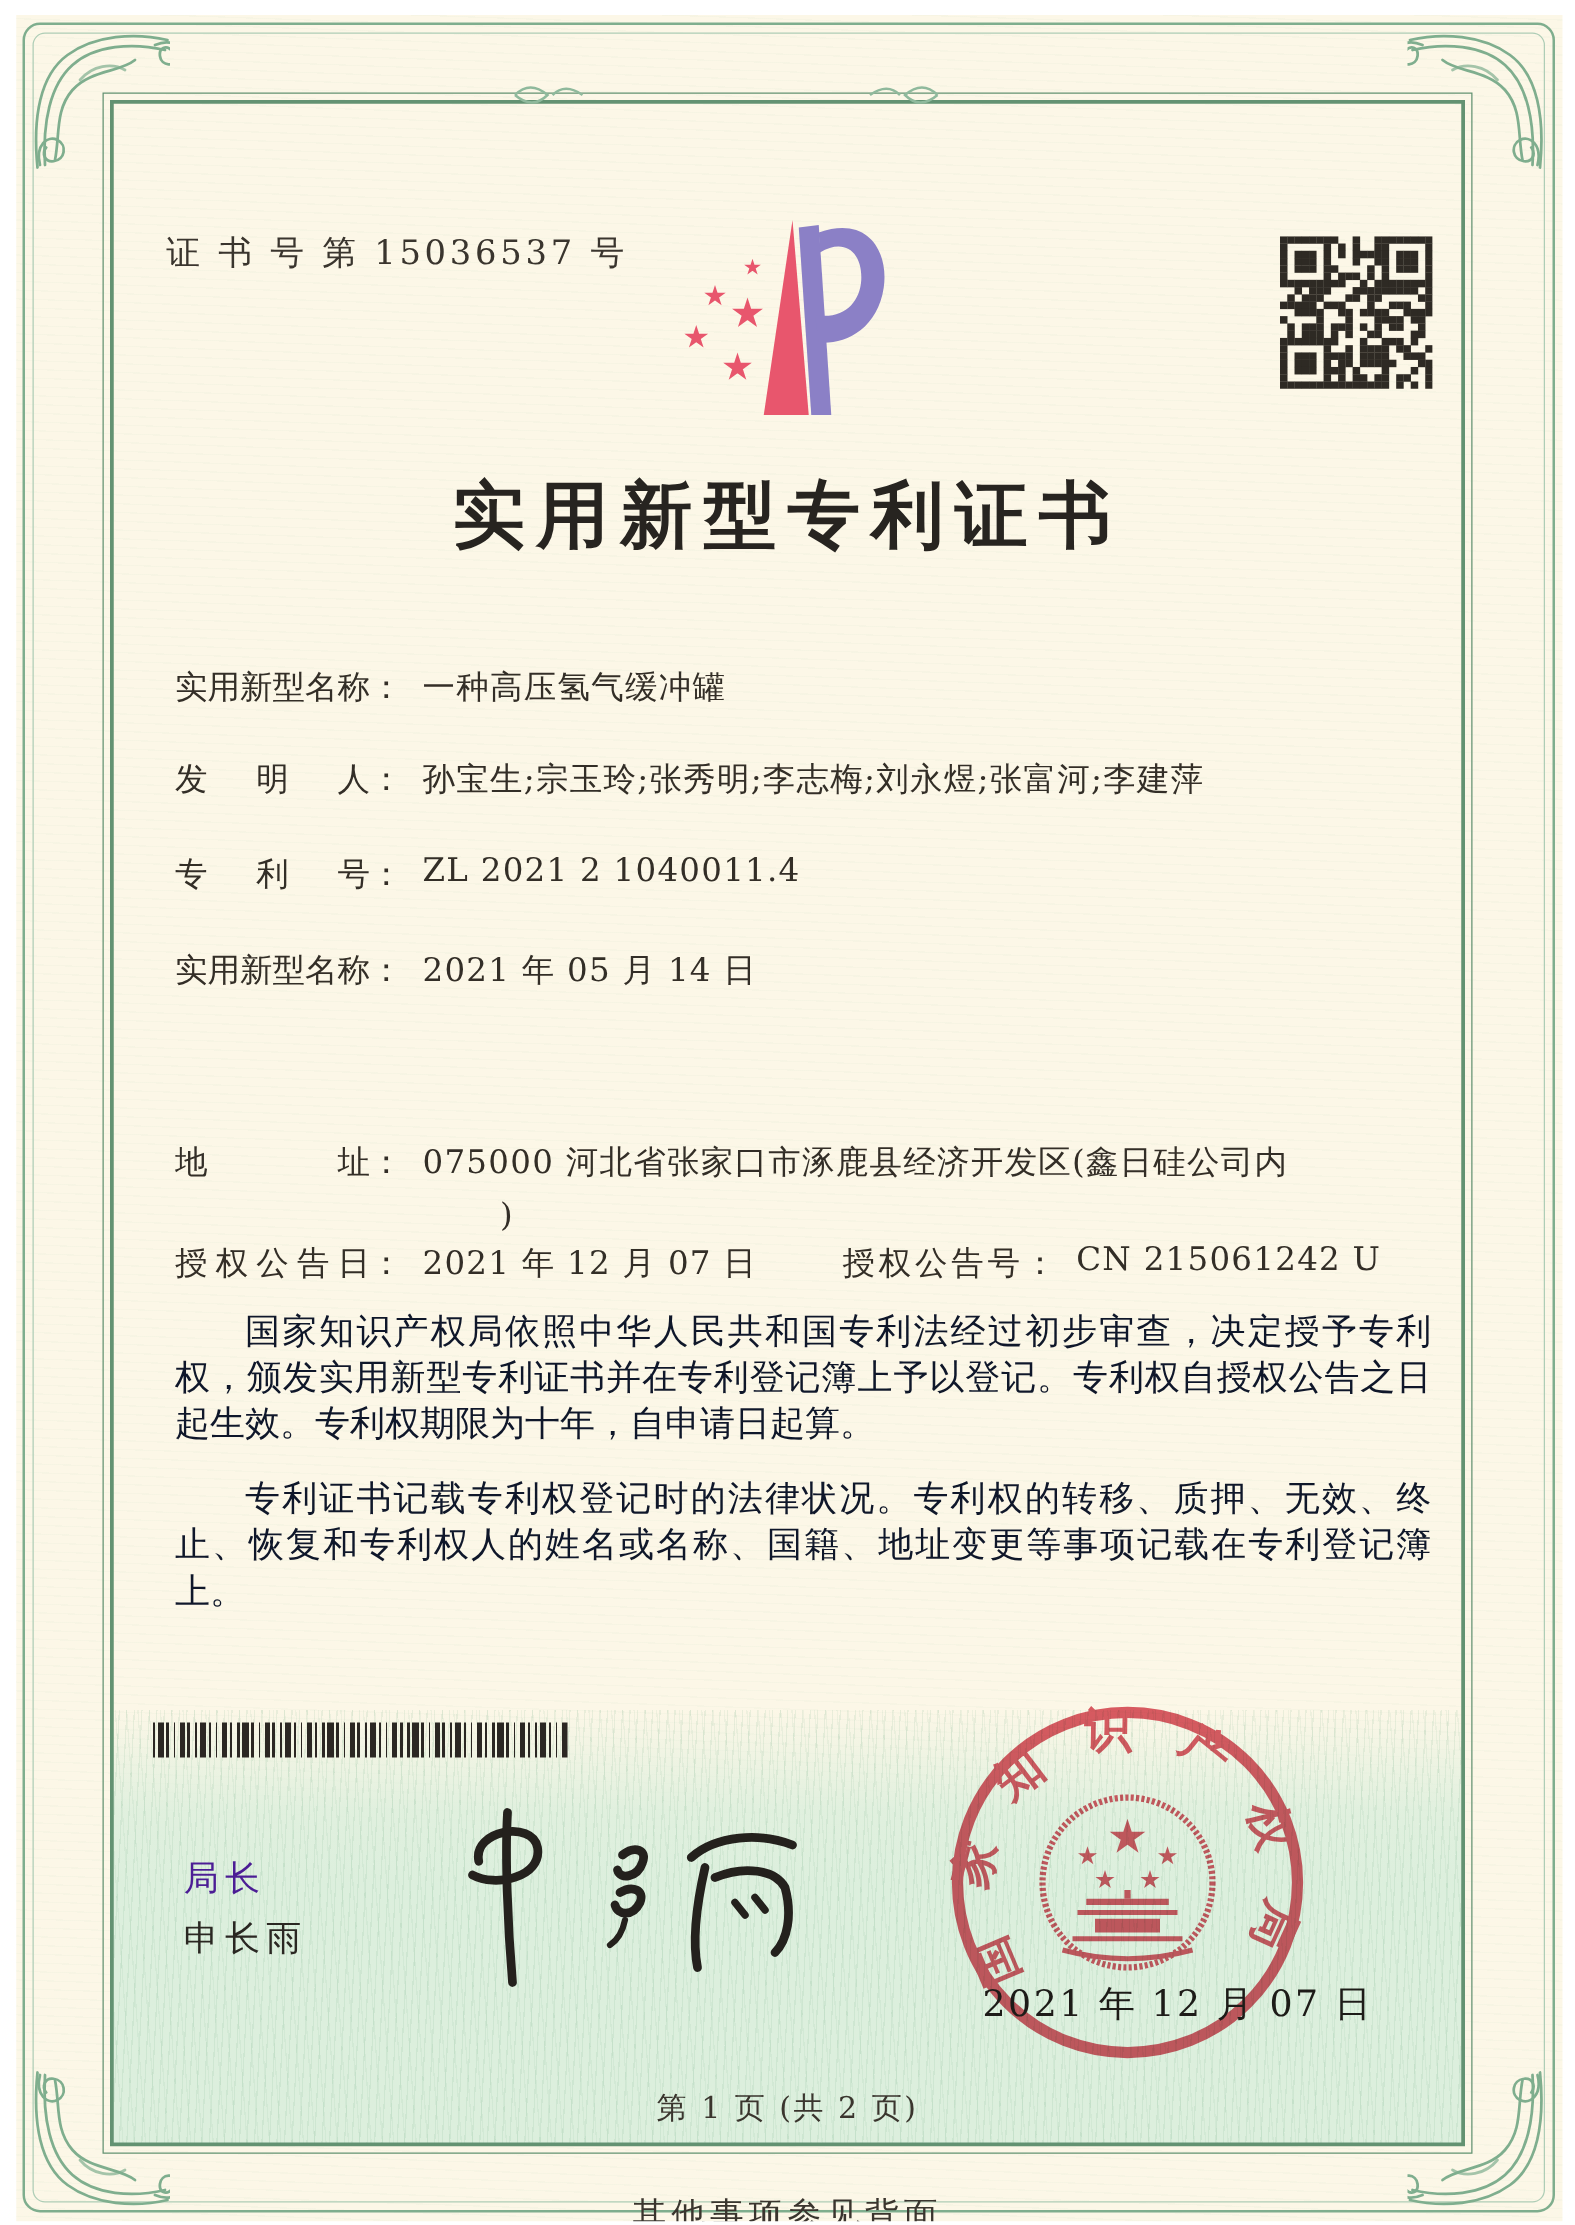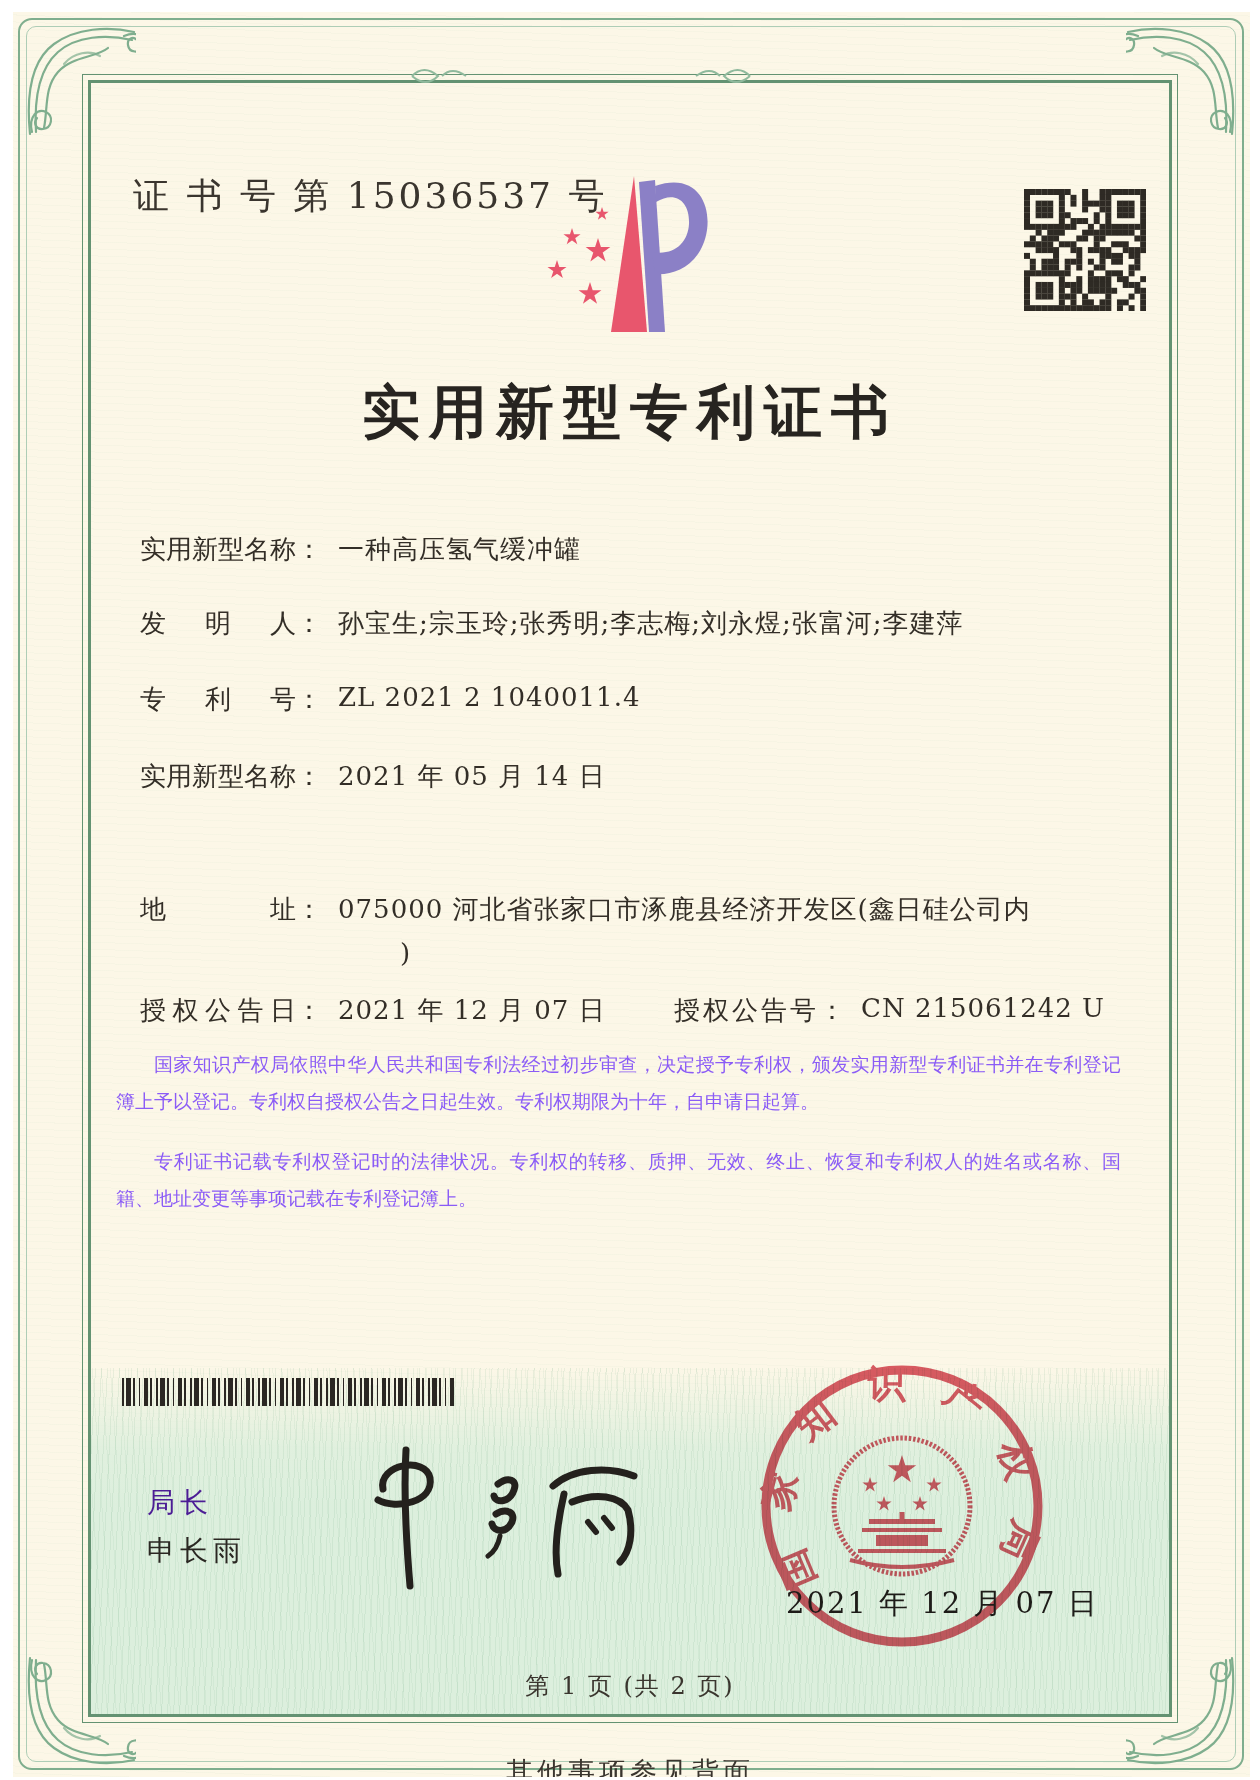--- a/index.html
+++ b/index.html
@@ -36,39 +36,39 @@
   .orn-right{left:690px;top:62px;transform:scaleX(-1);}
 
   .green-area{
     position:absolute;left:89px;right:89px;top:1368px;bottom:64px;
     background:
       repeating-linear-gradient(93deg, rgba(110,170,130,.13) 0 1px, transparent 1px 6px),
       repeating-linear-gradient(86deg, rgba(110,170,130,.09) 0 1px, transparent 1px 9px),
       linear-gradient(180deg, rgba(220,239,221,0) 0, rgba(220,239,221,.85) 80px, #dcefdd 140px);
   }
 
-  .cert-no{position:absolute;left:133px;top:172px;font-size:36px;letter-spacing:3px;color:#3a352e;}
+  .cert-no{position:absolute;left:133px;top:184px;font-size:27px;letter-spacing:3px;color:#3a352e;}
   .logo{position:absolute;left:535px;top:168px;width:180px;height:164px;}
   .qr{position:absolute;left:1024px;top:189px;width:122px;height:122px;}
   .title{
     position:absolute;left:0;width:1260px;top:374px;text-align:center;
     font-size:58px;font-weight:700;letter-spacing:9px;color:#272420;
   }
 
   .frow{position:absolute;left:140px;width:1000px;font-size:26px;color:#332e27;}
   .flabel{display:inline-block;width:156px;text-align:justify;text-align-last:justify;vertical-align:top;}
   .fcolon{margin-right:16px;vertical-align:top;}
   .fvalue{display:inline-block;max-width:800px;vertical-align:top;letter-spacing:1px;}
   .addr-line2{text-indent:62px;margin-top:11px;}
   .pair2{position:absolute;left:510px;top:0;}
   .pair2 .flabel2{letter-spacing:3px;margin-left:24px;}
 
   .body-text{
-    position:absolute;left:116px;top:1046px;width:1005px;
-    font-size:19px;line-height:37px;text-align:justify;color:#8b5cf6;
+    position:absolute;left:140px;top:1046px;width:1005px;
+    font-size:28px;line-height:37px;text-align:justify;color:#0f172a;
   }
   .body-text p{margin:0;text-indent:2em;}
   .body-text p + p{margin-top:23px;}
 
   .barcode{
     position:absolute;left:122px;top:1378px;width:332px;height:28px;
     background:repeating-linear-gradient(90deg,
       #2b2723 0 2px, transparent 2px 4px,
       #2b2723 4px 9px, transparent 9px 11px,
       #2b2723 11px 13px, transparent 13px 17px,
@@ -442,21 +442,21 @@
   </div>
   <div class="frow" style="top:606px">
     <span class="flabel">发明人</span><span class="fcolon">：</span><span class="fvalue">孙宝生;宗玉玲;张秀明;李志梅;刘永煜;张富河;李建萍</span>
   </div>
   <div class="frow" style="top:682px">
     <span class="flabel">专利号</span><span class="fcolon">：</span><span class="fvalue">ZL 2021 2 1040011.4</span>
   </div>
   <div class="frow" style="top:759px">
     <span class="flabel">实用新型名称</span><span class="fcolon">：</span><span class="fvalue">2021 年 05 月 14 日</span>
   </div>
-  <div class="frow" style="top:892px">
+  <div class="frow" style="top:912px">
     <span class="flabel">地址</span><span class="fcolon">：</span><span class="fvalue"><span>075000  河北省张家口市涿鹿县经济开发区(鑫日硅公司内</span><div class="addr-line2">)</div></span>
   </div>
   <div class="frow" style="top:993px">
     <span class="flabel">授权公告日</span><span class="fcolon">：</span><span class="fvalue">2021 年 12 月 07 日</span>
     <span class="pair2">
       <span class="flabel2">授权公告号</span><span class="fcolon">：</span><span class="fvalue">CN 215061242 U</span>
     </span>
   </div>
 
   <div class="body-text">

